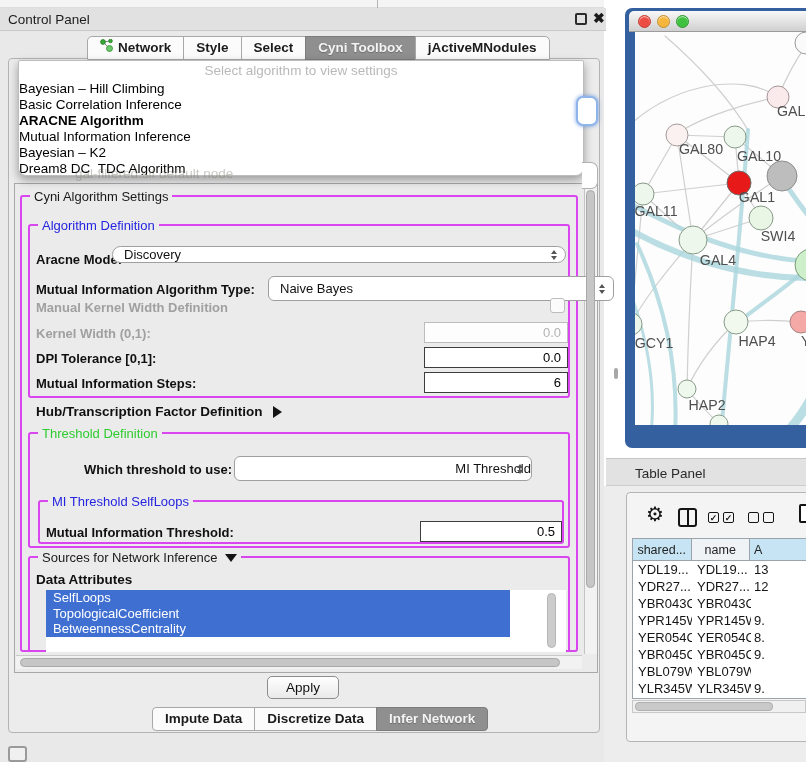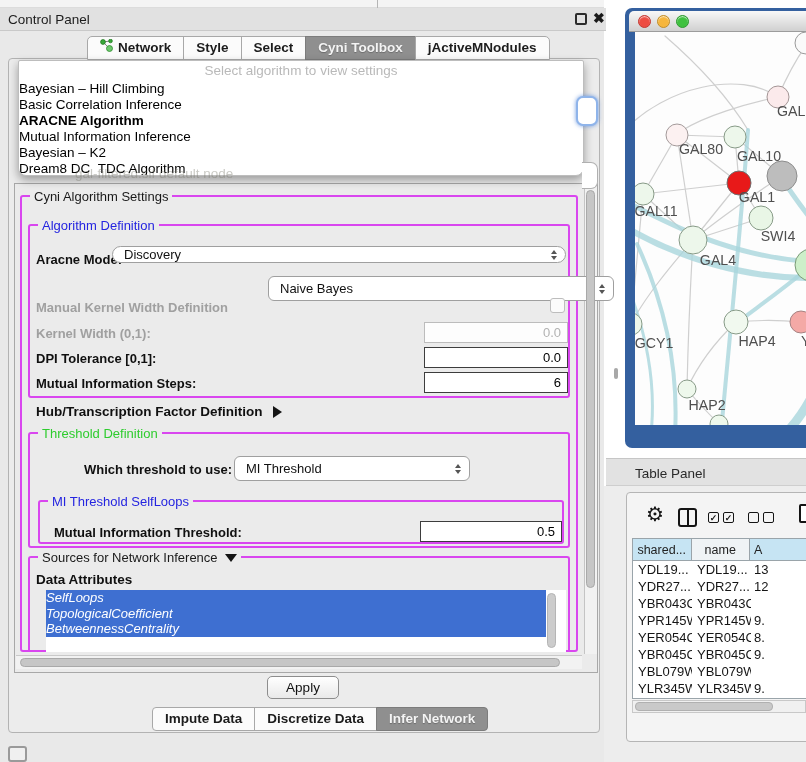--- a/index.html
+++ b/index.html
@@ -85,21 +85,21 @@
     display:flex; align-items:center; justify-content:flex-end; padding-right:6px; color:#000; }
   .field.dis { border:1px solid #bcbcbc; color:#b2b2b2; background:#fdfdfd; }
   .checkbox { position:absolute; width:15px; height:15px; border:1px solid #bdbdbd; border-radius:3px; background:#fbfbfb; z-index:3; }
 
   .expander-row { position:absolute; display:flex; align-items:center; z-index:3; }
   .play-tri { display:inline-block; width:0; height:0; border-top:6.5px solid transparent; border-bottom:6.5px solid transparent; border-left:9px solid #141414; margin-left:10px; }
   .down-tri { display:inline-block; width:0; height:0; border-left:6.5px solid transparent; border-right:6.5px solid transparent; border-top:8px solid #141414; margin-left:7px; }
 
   
   .attr-list { left:46px; top:590px; width:520px; height:62px; background:#fff; overflow:hidden; z-index:3; }
-  .list-item { height:15.5px; line-height:15.5px; padding-left:0; font-size:13px; color:#fff; width:500px;font-style:italic; }
+  .list-item { height:15.5px; line-height:15.5px; padding-left:7px; font-size:13px; color:#fff; width:464px; }
   .list-vscroll { position:absolute; right:10px; top:3px; width:9px; height:55px; background:#cccccc; border:1px solid #b5b5b5; border-radius:5px; }
 
   
   .apply-btn { left:267px; top:676px; width:72px; height:23px; background:linear-gradient(#ffffff,#e9e9e9);
     border:1px solid #8d8d8d; border-radius:5px; font-size:13.5px; color:#111; display:flex; align-items:center; justify-content:center; z-index:3; }
 
   .bottomleft-icon { left:8px; top:746px; width:19px; height:16px; border:2px solid #9a9a9a; border-radius:3px; background:#f0f0f0; }
 
   
   .net-frame { left:625px; top:8px; width:190px; height:440px; background:#34609f; border-radius:7px 0 0 7px; }
@@ -192,20 +192,21 @@
 
   <div class="lbl" style="left:36px; top:252px;">Aracne Mode:</div>
   <div class="combo" style="left:112px; top:246px; width:454px; height:17px;border-radius:12px;">
     <span>Discovery</span>
     <span class="combo-arrows">
         <span class="arr-up"></span>
         <span class="arr-dn"></span>
       </span>
   </div>
 
+  <div class="lbl" style="left:36px; top:282px;">Mutual Information Algorithm Type:</div>
   <div class="combo" style="left:268px; top:276px; width:346px; height:25px;">
     <span>Naive Bayes</span>
     <span class="combo-arrows">
         <span class="arr-up"></span>
         <span class="arr-dn"></span>
       </span>
   </div>
 
   <div class="lbl dis" style="left:36px; top:300px;">Manual Kernel Width Definition</div>
   <div class="checkbox" style="left:550px; top:298px;"></div>
@@ -228,32 +229,32 @@
   <div class="expander-row" style="left:36px; top:404px;">
     <span class="lbl" style="position:static; font-size:13.5px;">Hub/Transcription Factor Definition</span>
     <span class="play-tri"></span>
   </div>
 
   <div class="groupbox" style="left:28px; top:432px; width:542px; height:116px;">
     <span class="group-title gt-green">Threshold Definition</span>
   </div>
 
   <div class="lbl" style="left:84px; top:462px;">Which threshold to use:</div>
-  <div class="combo" style="left:234px; top:456px; width:236px; height:25px;">
+  <div class="combo" style="left:234px; top:456px; width:298px; height:25px;justify-content:flex-end;">
     <span>MI Threshold</span>
     <span class="combo-arrows">
         <span class="arr-up"></span>
         <span class="arr-dn"></span>
       </span>
   </div>
 
   <div class="groupbox" style="left:38px; top:500px; width:526px; height:44px;">
     <span class="group-title gt-blue" style="background:#ebebeb;">MI Threshold SelfLoops</span>
   </div>
-  <div class="lbl" style="left:38px; top:525px;padding-left:16px;">Mutual Information Threshold:</div>
+  <div class="lbl" style="left:46px; top:525px;">Mutual Information Threshold:</div>
   <div class="field" style="left:420px; top:521px; width:142px; height:21px;">
     <span>0.5</span>
   </div>
 
   <div class="groupbox" style="left:28px; top:556px; width:542px; height:96px; border-bottom:none; border-radius:3px 3px 0 0;">
     <span class="group-title gt-black" style="display:flex; align-items:center;">
       <span>Sources for Network Inference</span>
       <span class="down-tri"></span>
     </span>
   </div>

